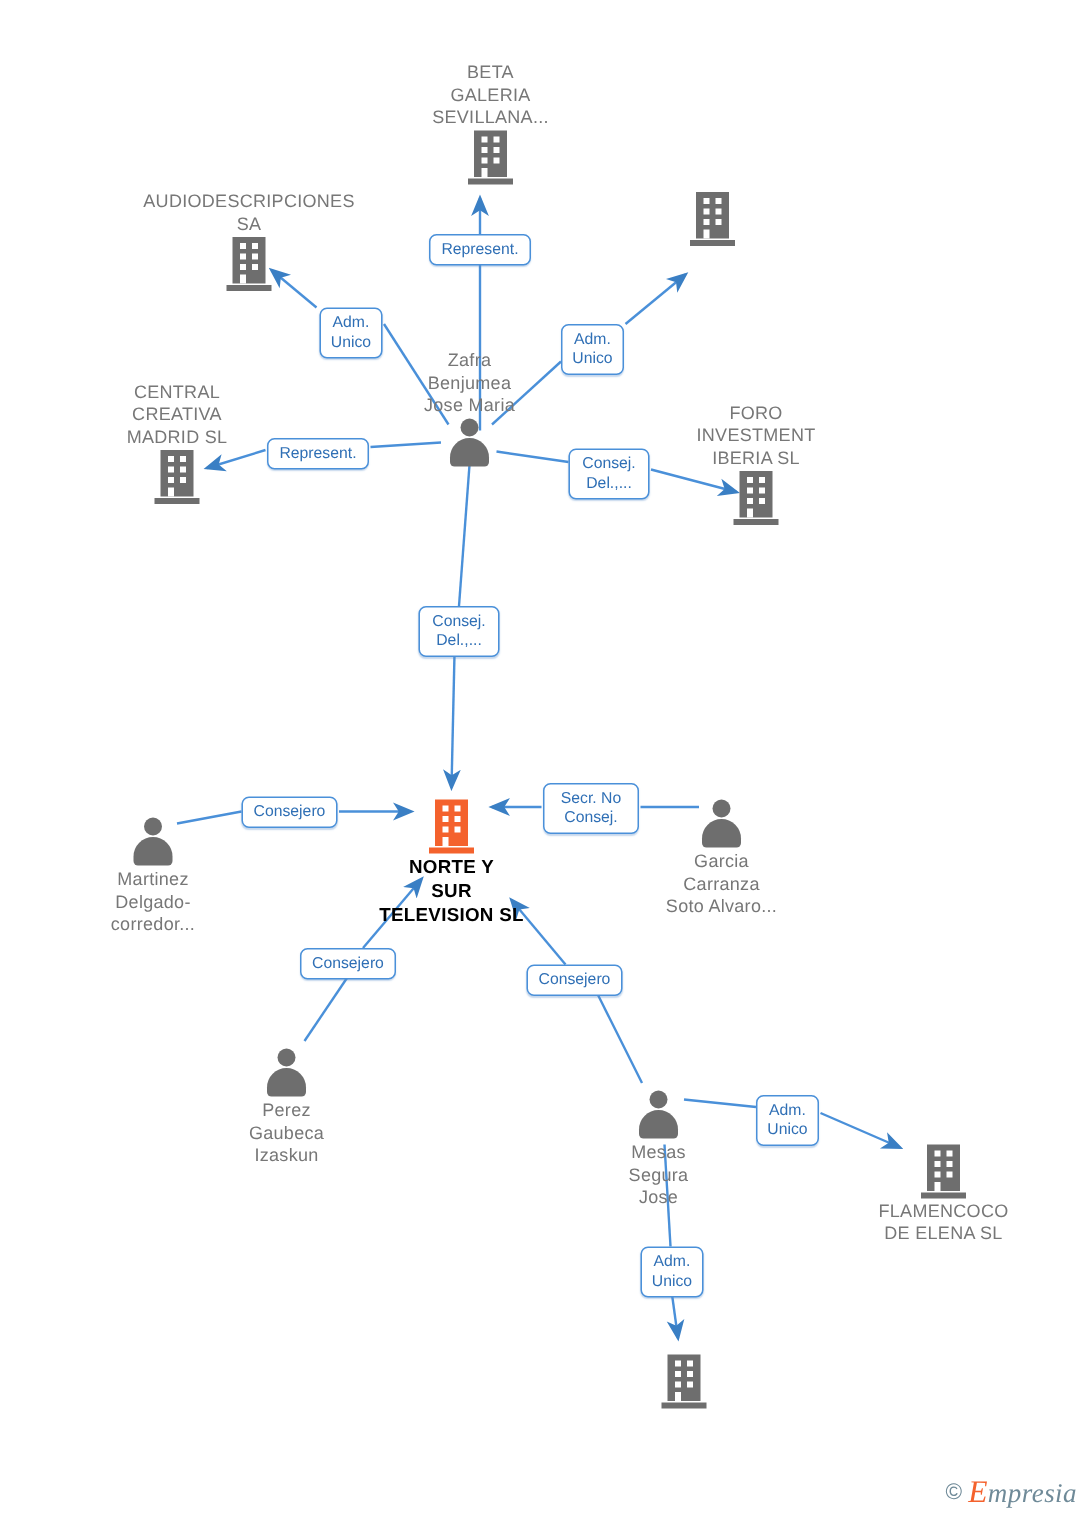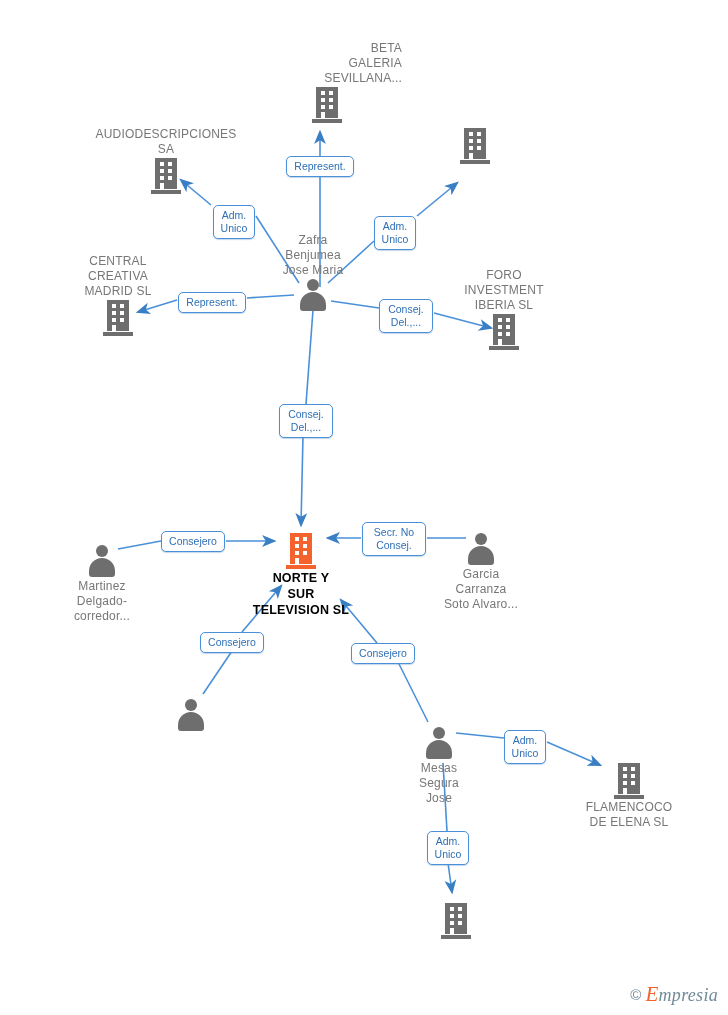--- a/index.html
+++ b/index.html
@@ -94,21 +94,21 @@
 
       <path d="M456,733 L504,738"></path>
       <path d="M547,742 L600,765" marker-end="url(#ah)"></path>
 
       <path d="M443,763 L447,831"></path>
       <path d="M448,863 L452,892" marker-end="url(#ah)"></path>
     </g>
   </svg>
 
   <div id="nodes">
-      <div class="node" style="left: 327px; top: 41px; text-align: right;">
+      <div class="node" style="left: 327px; top: 41px;">
         <span class="caption above">BETA
 GALERIA
 SEVILLANA...</span>
         <div class="bld glyph">
           <span class="tower"></span>
           <span class="base"></span>
           <i style="left: 9px; top: 4px;"></i>
           <i style="left: 17px; top: 4px;"></i>
           <i style="left: 9px; top: 11px;"></i>
           <i style="left: 17px; top: 11px;"></i>
@@ -217,20 +217,23 @@
         </div>
         <span class="caption">Garcia
 Carranza
 Soto Alvaro...</span>
       </div>
       <div class="node" style="left: 191px; top: 699px;">
         <div class="per glyph">
           <span class="head"></span>
           <span class="body"></span>
         </div>
+        <span class="caption">Perez
+Gaubeca
+Izaskun</span>
       </div>
       <div class="node" style="left: 439px; top: 727px;">
         <div class="per glyph">
           <span class="head"></span>
           <span class="body"></span>
         </div>
         <span class="caption">Mesas
 Segura
 Jose</span>
       </div>

